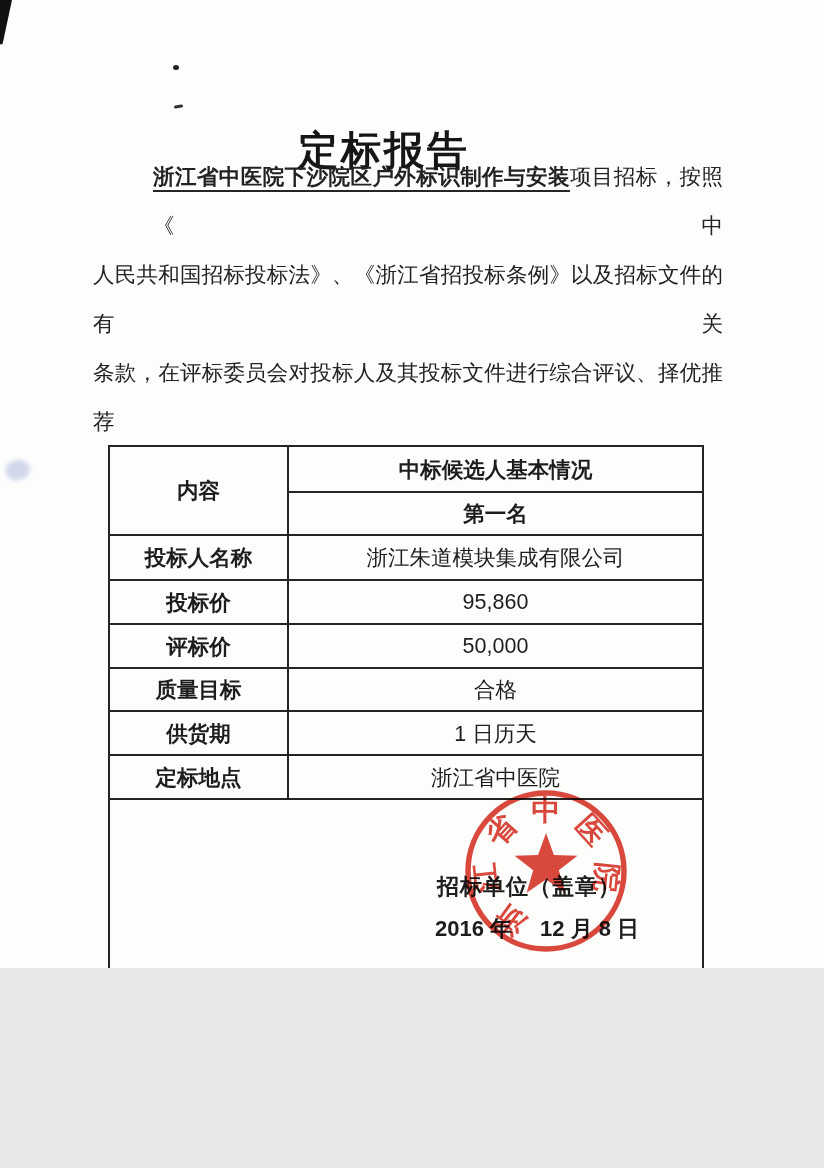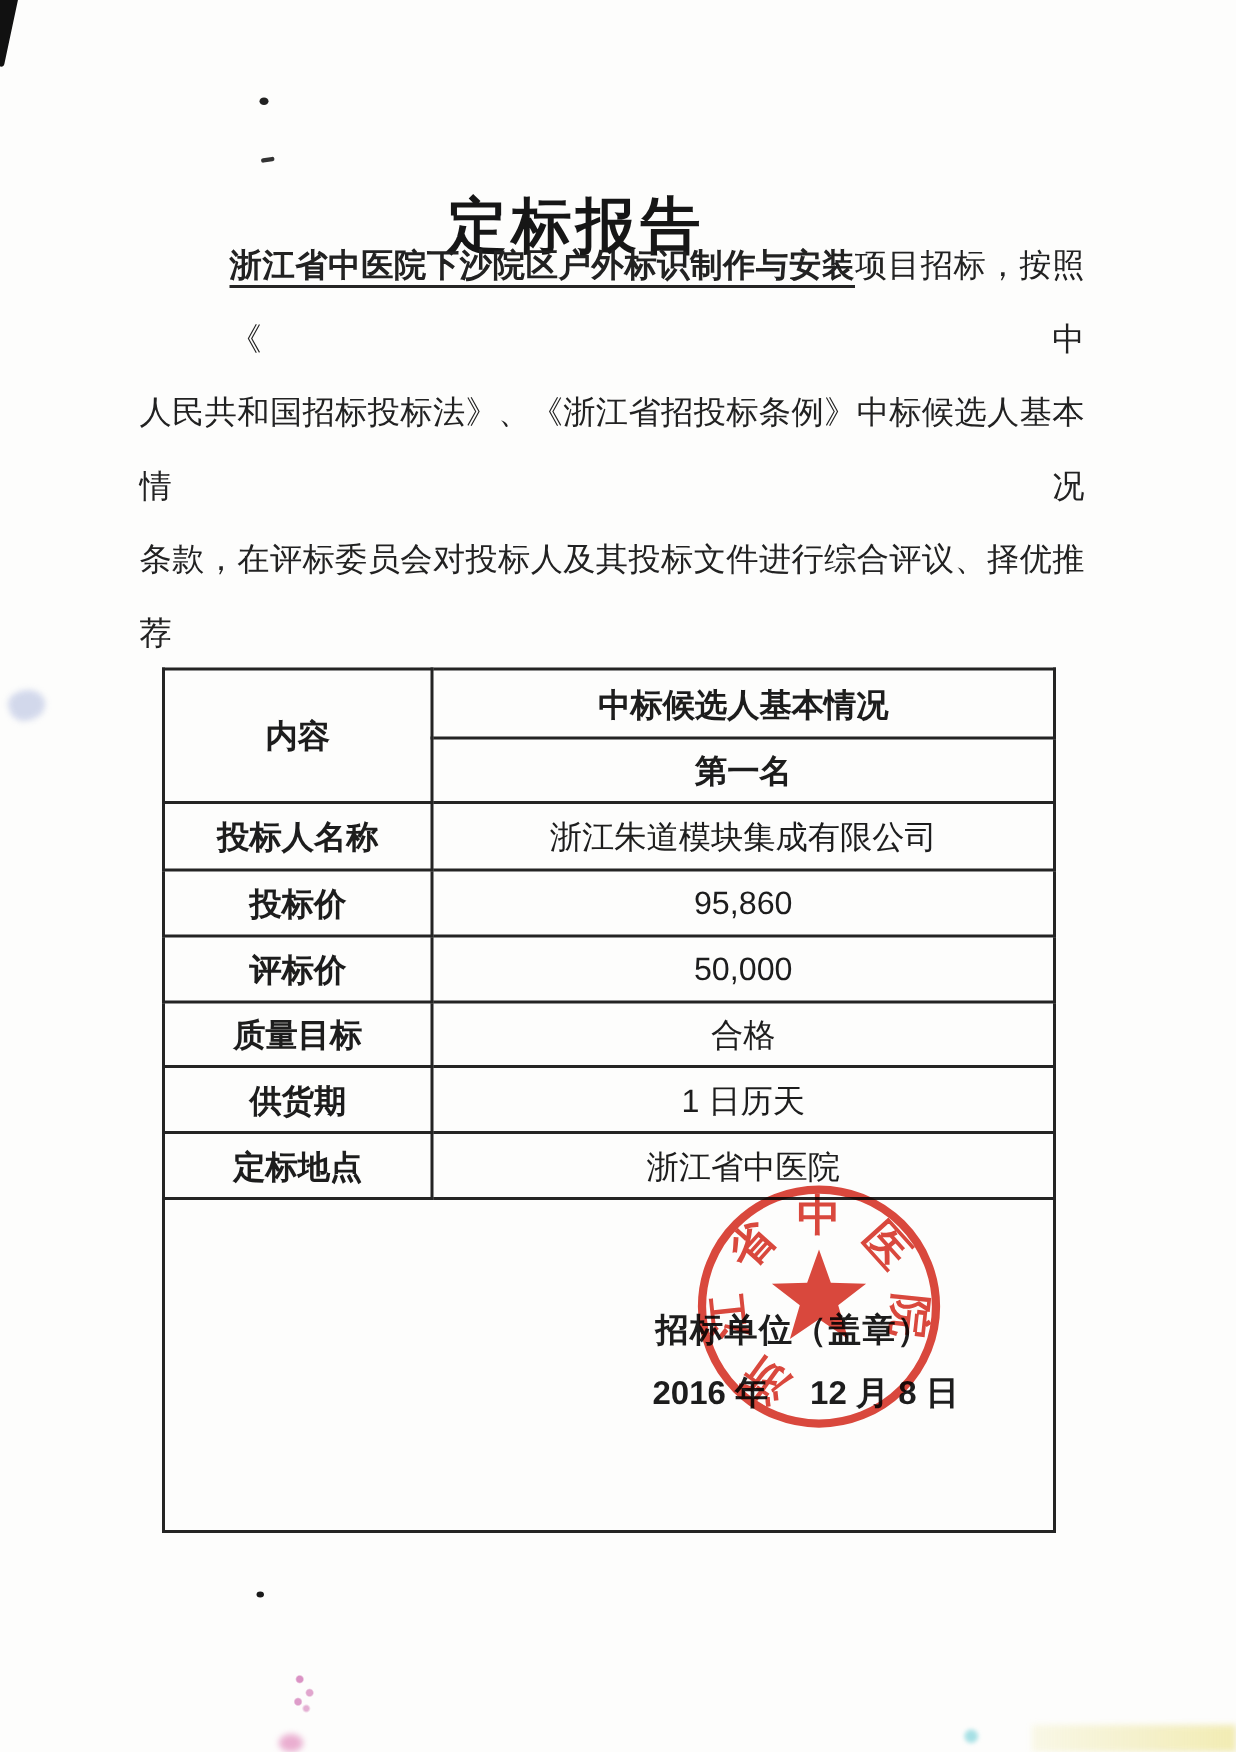--- a/index.html
+++ b/index.html
@@ -1,18 +1,18 @@
 <!DOCTYPE html>
 <html><head>
 <meta charset="utf-8">
 <style>
   html,body{margin:0;padding:0;background:#e8e8e8;}
   #page{
     position:relative;
-    width:824px;height:1168px;
+    width:824px;height:968px;
     background:#fdfdfc;
     overflow:hidden;
     font-family:"Liberation Serif", serif;
     color:#1c1c1c;
   }
   
   .doc-title{
     position:absolute;top:96px;left:0;width:824px;
     text-align:center;
     transform:translateX(-28px);
@@ -98,21 +98,21 @@
 <body>
 
 <div id="page">
 
   <h1 class="doc-title">定标报告</h1>
 
   <div class="para">
     <div class="pline first">
       <span class="u-bold">浙江省中医院下沙院区户外标识制作与安装</span><span>项目招标，按照《中</span>
     </div>
-    <div class="pline">人民共和国招标投标法》、《浙江省招投标条例》中标候选人基本情况</div>
+    <div class="pline">人民共和国招标投标法》、《浙江省招投标条例》以及招标文件的有关</div>
     <div class="pline">条款，在评标委员会对投标人及其投标文件进行综合评议、择优推荐</div>
   </div>
 
   <table class="award">
     <colgroup>
         <col style="width:179px">
         <col style="width:415px">
       </colgroup>
     <tbody>
         <tr style="height:46px">

